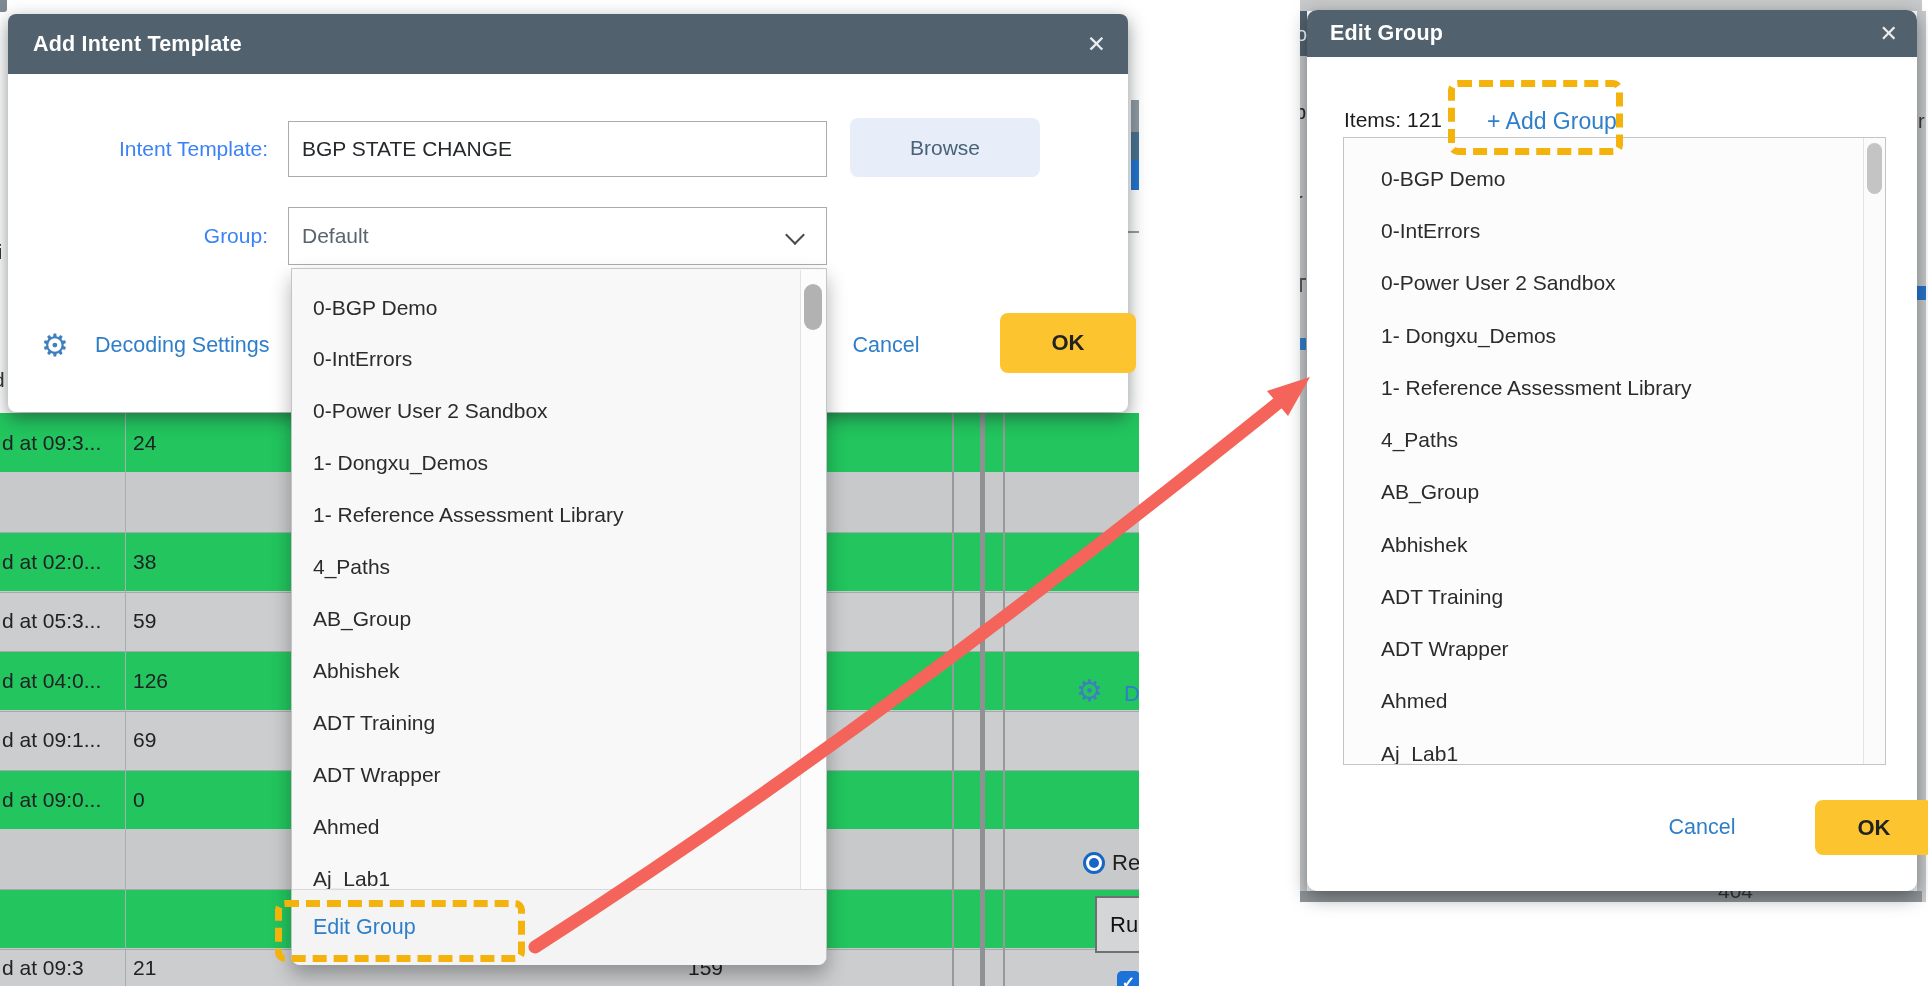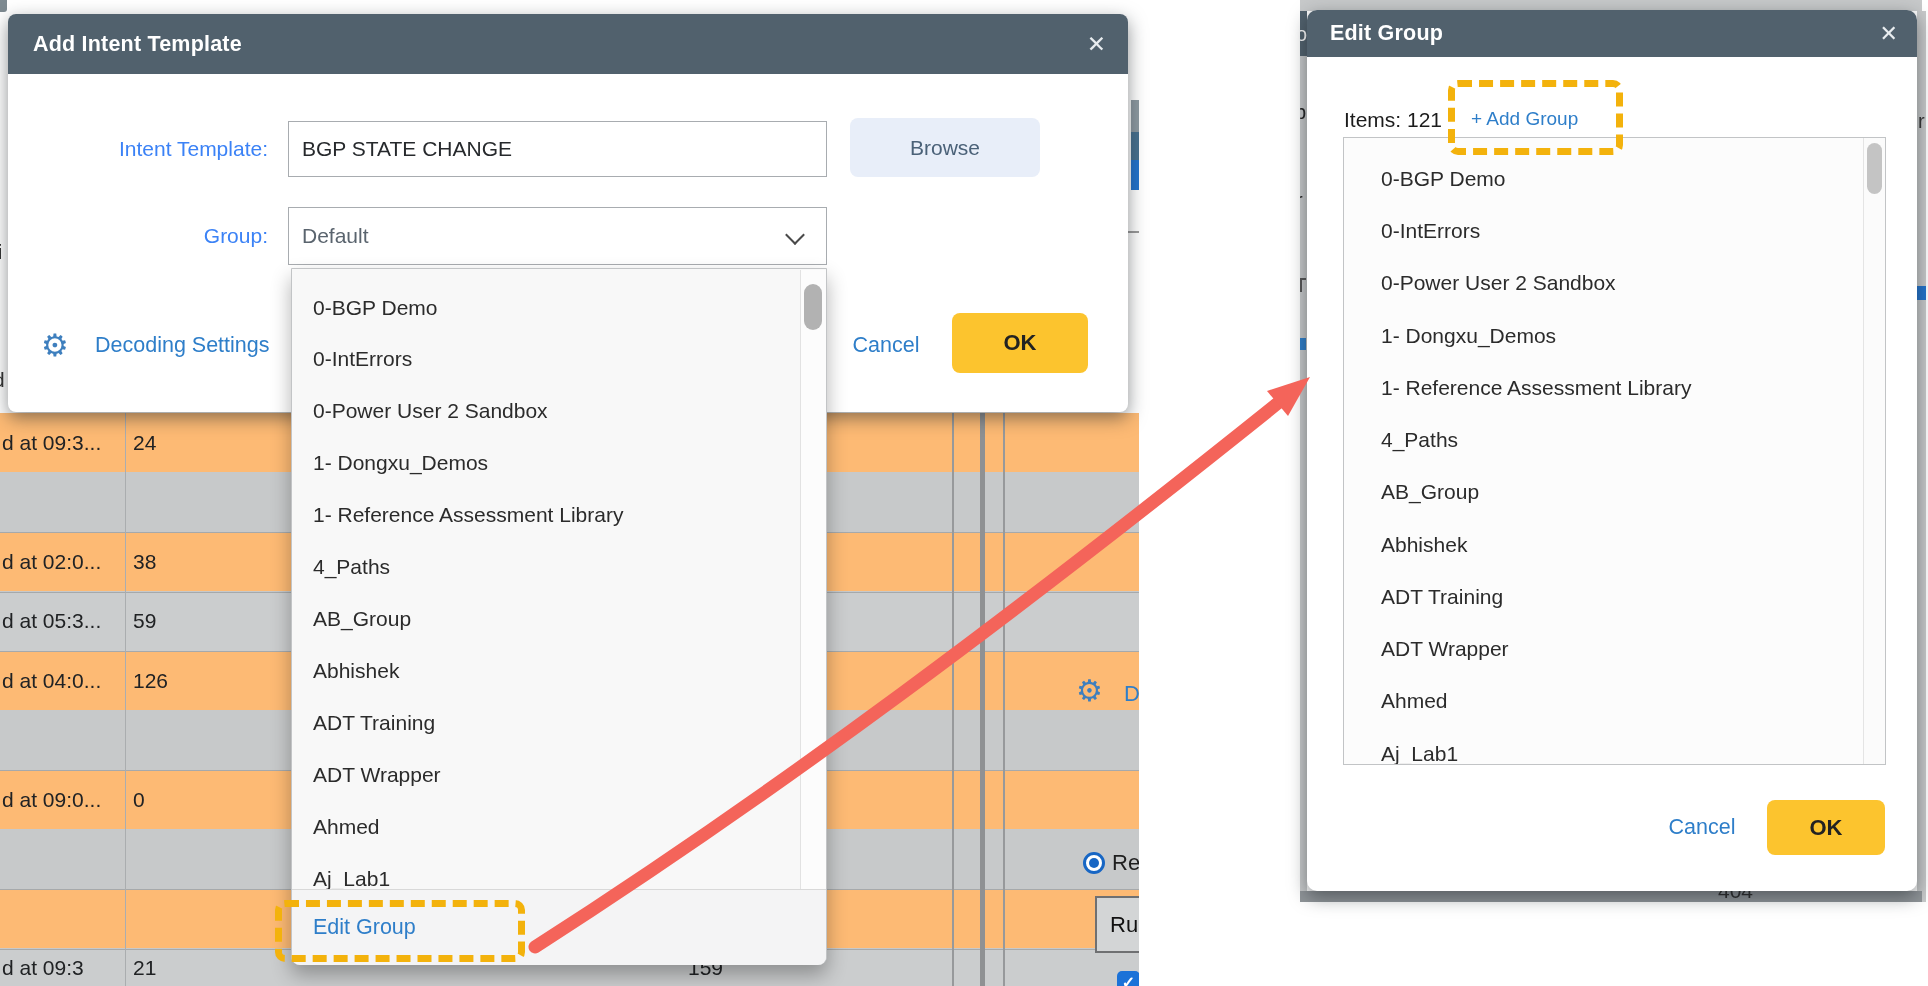--- a/index.html
+++ b/index.html
@@ -9,21 +9,21 @@
   .flexc{display:flex;align-items:center;}
   .rlabel{justify-content:flex-end;font-size:21px;color:#3b82f6;}
   .link{color:#2e7ec9;}
   
   .tl-frag{left:0;top:0;width:7px;height:12px;background:#7e8a91;border-radius:0 0 3px 0;}
   .edge-strip{left:0;top:0;width:8px;height:413px;overflow:hidden;font-size:21px;color:#333;}
   .edge-strip span{position:absolute;left:-7px;}
   .table-wrap{left:0;top:413px;width:1139px;height:573px;background:#c7c9ca;overflow:hidden;}
   .trow{position:absolute;left:0;width:1139px;height:59px;font-size:21px;color:#202224;}
   .trow.alt{background:#cbcdce;}
-  .trow.base{background:#fdba74;}
+  .trow.base{background:#22c55e;}
   .trow .sep{position:absolute;left:0;top:0;width:100%;height:1px;background:#a6a9ab;}
   .tlabel{position:absolute;left:2px;top:0;height:59px;display:flex;align-items:center;}
   .tval{position:absolute;left:133px;top:0;height:59px;display:flex;align-items:center;}
   .textra{position:absolute;left:688px;top:0;height:59px;display:flex;align-items:center;}
   .vline{background:#97999b;}
   .radio{border-radius:50%;background:transparent;box-sizing:border-box;}
   .checkbox{left:1117px;top:558px;width:23px;height:23px;background:#1b72d8;border-radius:5px;
             color:#fff;font-size:16px;font-weight:bold;display:flex;align-items:center;justify-content:center;}
   .rubox{left:1095px;top:483px;width:60px;height:57px;background:#d3d5d6;border:2px solid #6f7072;
          box-sizing:border-box;font-size:22px;color:#111;display:flex;align-items:center;padding-left:13px;}
@@ -33,21 +33,21 @@
   .dlg-header{position:absolute;left:0;top:0;width:100%;background:#51616d;color:#fff;
               display:flex;align-items:center;}
   .dlg-title{font-size:21.5px;font-weight:600;letter-spacing:.2px;}
   .close-x{position:absolute;font-size:23px;color:#e9edf0;font-weight:400;cursor:pointer;}
   .inputbox{border:1px solid #a8acb0;box-sizing:border-box;background:#fff;display:flex;
             align-items:center;padding-left:13px;font-size:21px;color:#26292c;}
   .selecttext{color:#5a646e;}
   .chev{width:12px;height:12px;border-right:2.5px solid #4a4a4a;border-bottom:2.5px solid #4a4a4a;
         transform:rotate(45deg);}
   .btn-yellow{background:#fcc42e;border-radius:8px;display:flex;align-items:center;justify-content:center;
-              font-size:22px;font-weight:600;color:#222;cursor:pointer;}
+              font-size:22px;font-weight:600;color:#222;cursor:pointer;margin-left:48px;}
   .btn-browse{background:#e8eef9;border-radius:8px;display:flex;align-items:center;justify-content:center;
               font-size:21px;color:#4a6178;cursor:pointer;}
   .linktext{font-size:21.5px;color:#2e7ec9;cursor:pointer;}
   
   .dropdown{left:291px;top:268px;width:536px;height:697px;background:#f8f8f8;border:1px solid #c2c4c6;
             border-radius:0 0 8px 8px;box-shadow:0 10px 20px rgba(0,0,0,.3);box-sizing:border-box;}
   .dd-list{position:absolute;left:0;top:0;width:534px;height:620px;overflow:hidden;}
   .dd-item{position:absolute;left:0;width:500px;height:26px;display:flex;align-items:center;
            padding-left:21px;font-size:21px;color:#2b2b2b;cursor:pointer;}
   .dd-scroll{position:absolute;left:508px;top:1px;width:26px;height:619px;background:#fcfcfc;
@@ -92,20 +92,25 @@
     </div>
     <div class="trow alt" style="top:178.5px">
       <span class="sep"></span>
       <span class="tlabel">d at 05:3...</span>
       <span class="tval">59</span>
     </div>
     <div class="trow base" style="top:238px">
       <span class="sep"></span>
       <span class="tlabel">d at 04:0...</span>
       <span class="tval">126</span>
+    </div>
+    <div class="trow alt" style="top:297.5px">
+      <span class="sep"></span>
+      <span class="tlabel">d at 09:1...</span>
+      <span class="tval">69</span>
     </div>
     <div class="trow base" style="top:357px">
       <span class="sep"></span>
       <span class="tlabel">d at 09:0...</span>
       <span class="tval">0</span>
     </div>
     <div class="trow base" style="top:476px">
       <span class="sep"></span>
       <span class="tlabel"></span>
       <span class="tval"></span>
@@ -208,21 +213,21 @@
     <span class="abs" style="left:68px;top:-12px;font-size:21px;color:#2b2b2b">404</span>
   </div>
 
   <div class="abs dialog" style="left:1307px;top:10px;width:610px;height:881px;border-radius:10px;z-index:10">
     <div class="dlg-header" style="height:47px;border-radius:10px 10px 0 0">
       <span class="dlg-title" style="margin-left:23px">Edit Group</span>
       <span class="close-x" style="right:19px;font-size:22px">✕</span>
     </div>
 
     <span class="abs" style="left:37px;top:98px;font-size:21px;color:#1c1c1c">Items: 121</span>
-    <span class="abs linktext" style="left:164px;top:98px;font-size:19px">+ Add Group</span>
+    <span class="abs linktext" style="left:180px;top:98px;font-size:23px">+ Add Group</span>
 
     <div class="abs rlist">
       <div class="rl-item" style="top:28px">0-BGP Demo</div>
       <div class="rl-item" style="top:80px">0-IntErrors</div>
       <div class="rl-item" style="top:132px">0-Power User 2 Sandbox</div>
       <div class="rl-item" style="top:185px">1- Dongxu_Demos</div>
       <div class="rl-item" style="top:237px">1- Reference Assessment Library</div>
       <div class="rl-item" style="top:289px">4_Paths</div>
       <div class="rl-item" style="top:341px">AB_Group</div>
       <div class="rl-item" style="top:394px">Abhishek</div>

